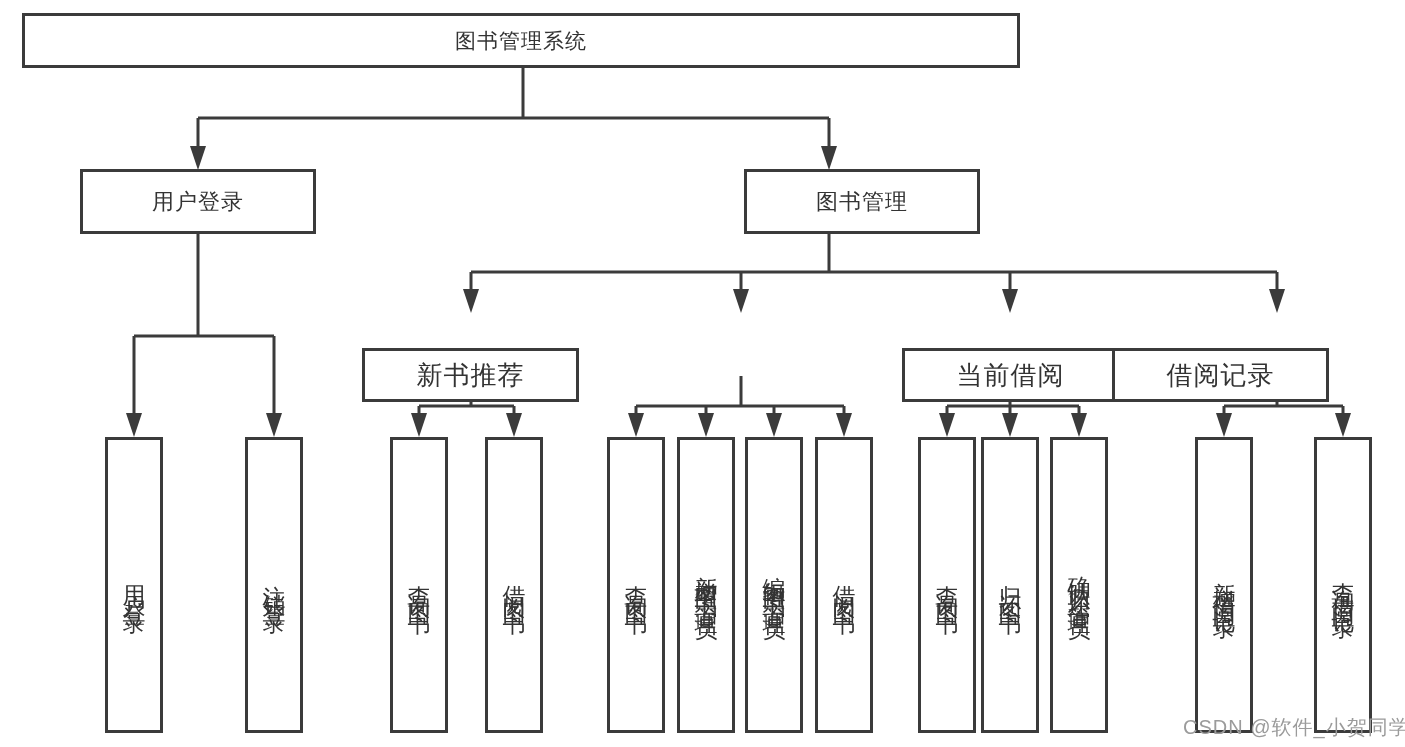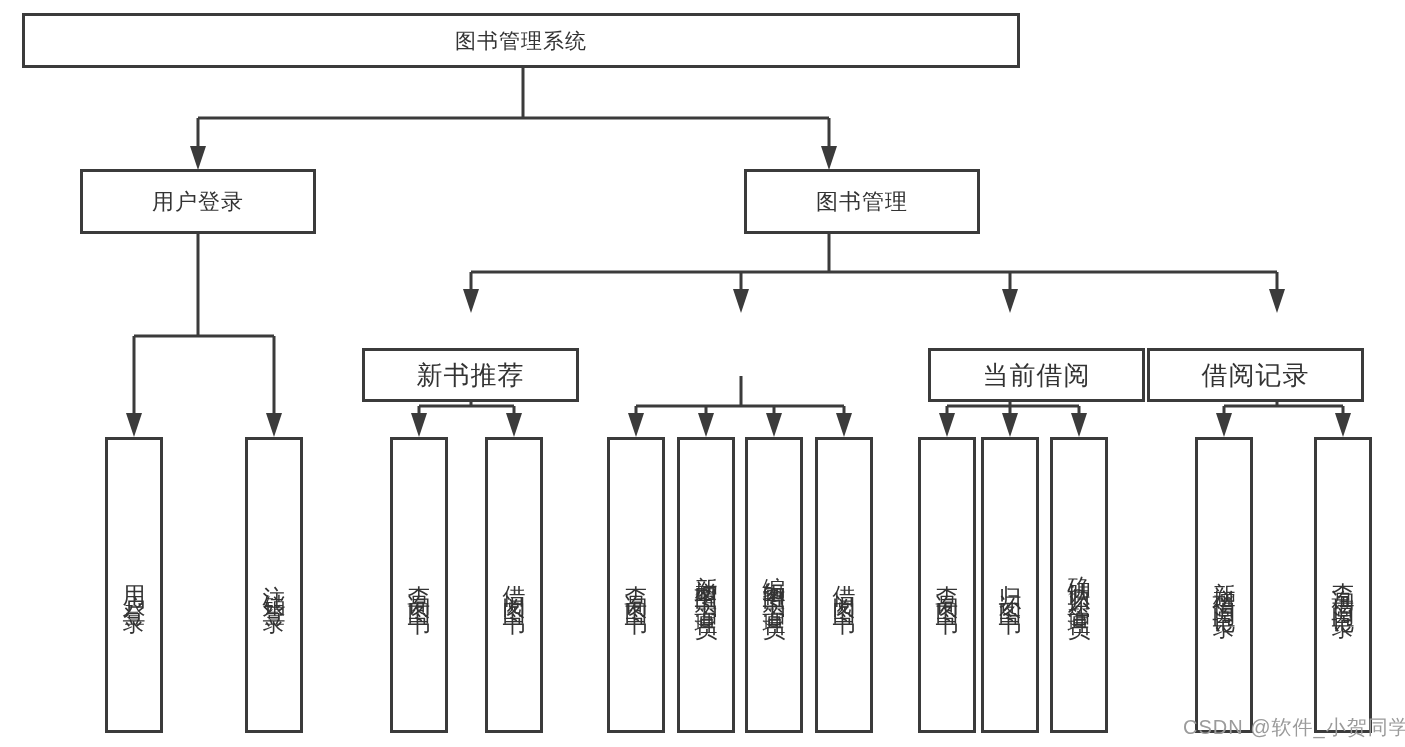--- a/index.html
+++ b/index.html
@@ -77,22 +77,22 @@
   #leaf-cb-return    { left: 981px; }
   #leaf-cb-confirm   { left: 1050px; letter-spacing: 6px; }
   #leaf-br-add       { left: 1195px; letter-spacing: 7px; }
   #leaf-br-query     { left: 1314px; letter-spacing: 7px; }
 
   #node-user-login { left: 80px; }
   #node-book-mgmt  { left: 744px; }
 
   #node-new-book-rec   { left: 362px; }
   #node-book-borrow    { left: 633px; }
-  #node-current-borrow { left: 928px; text-align: center; }
-  #node-borrow-records { left: 1147px; }
+  #node-current-borrow { left: 902px; text-align: center; }
+  #node-borrow-records { left: 1112px; }
 
   .watermark {
     position: absolute;
     left: 1183px;
     top: 714px;
     font-size: 20px;
     color: #9b9b9b;
     z-index: 3;
     white-space: nowrap;
     letter-spacing: 1px;

